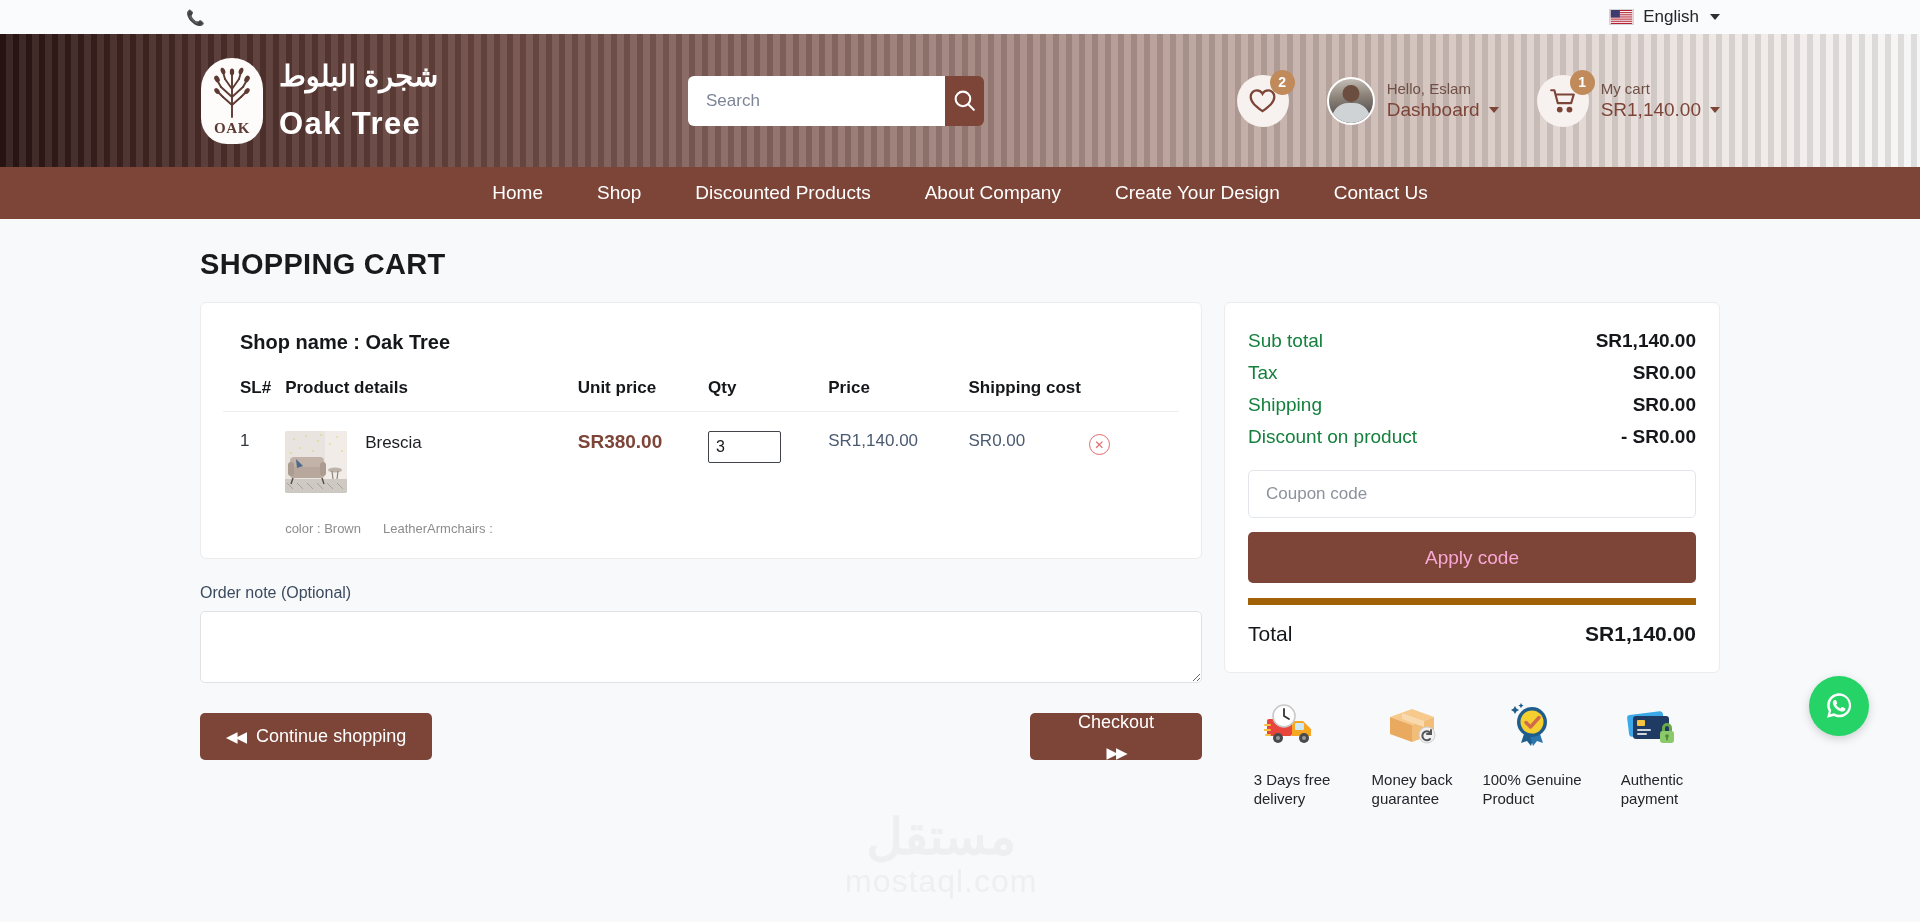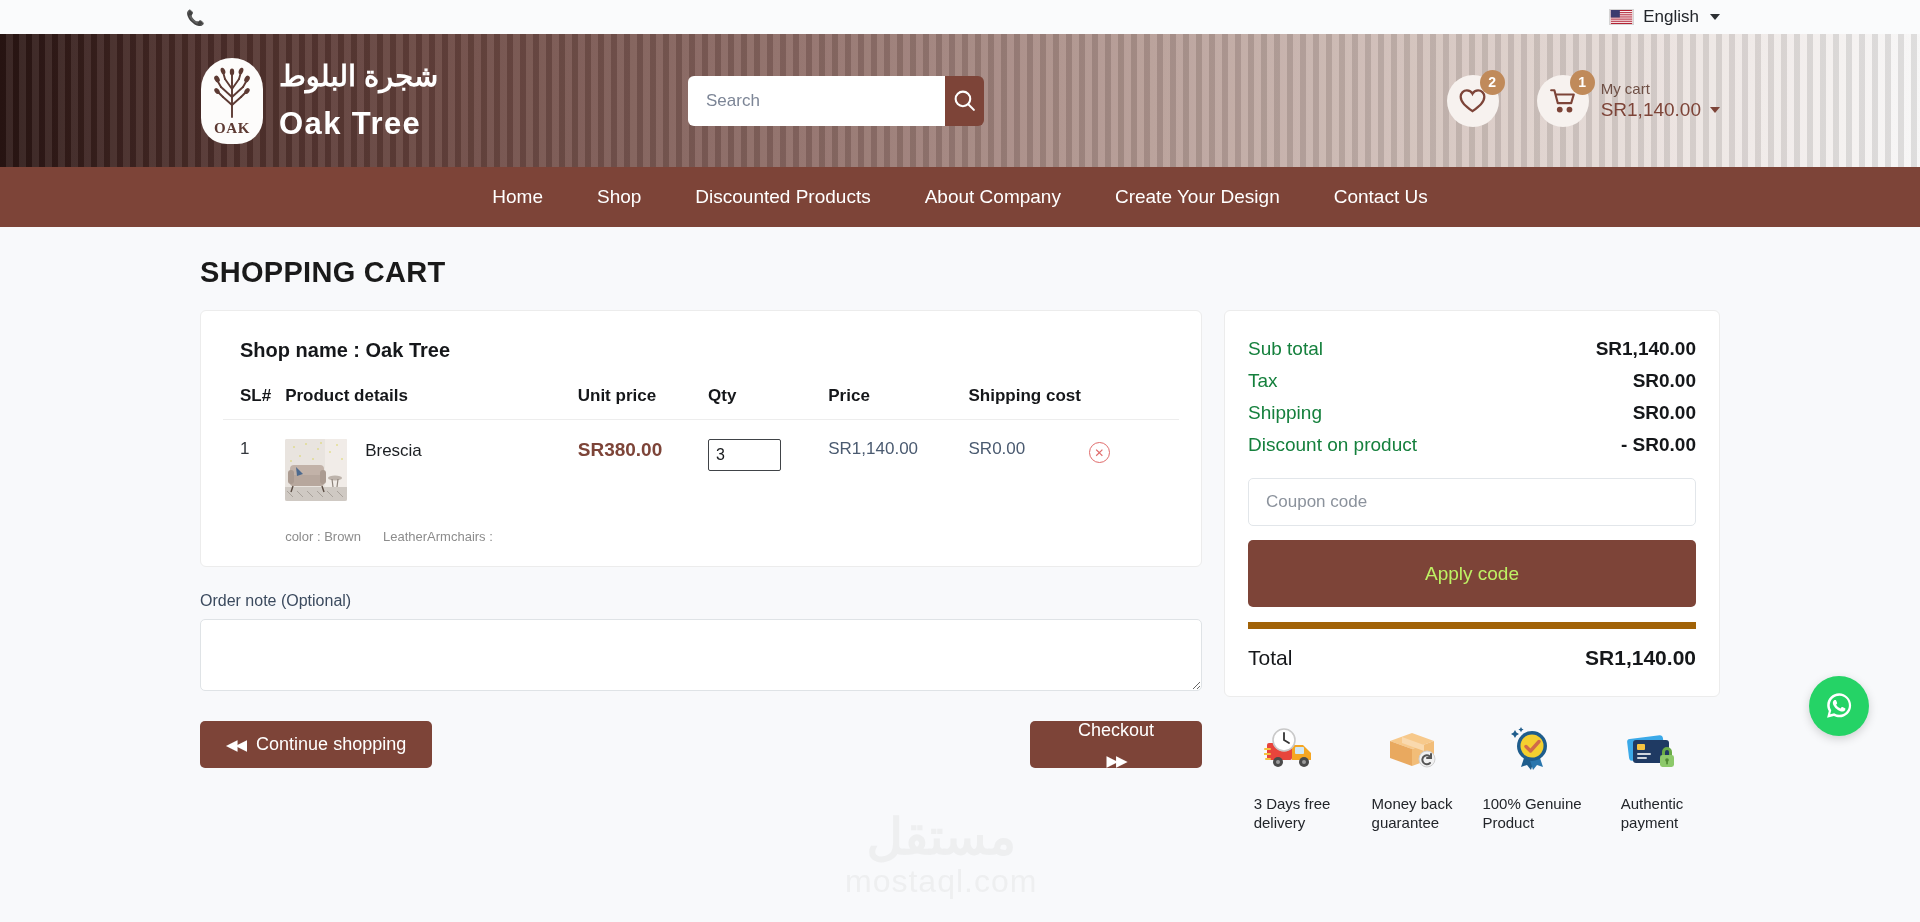--- a/index.html
+++ b/index.html
@@ -150,21 +150,21 @@
   }
   .caret-brown {
     width: 0; height: 0;
     border-left: 5px solid transparent;
     border-right: 5px solid transparent;
     border-top: 6px solid #7d4438;
   }
 
   
   .nav {
-    height: 60px; background: #7d4438;
+    height: 52px; background: #7d4438;
     display: flex; align-items: center; justify-content: center;
     gap: 0;
   }
   .nav-item {
     font-size: 19px; color: #ffffff;
     padding: 0 27px; cursor: pointer; white-space: nowrap;
   }
 
   
   .page { padding: 0 200px; }
@@ -267,22 +267,22 @@
   .sum-label { font-size: 19px; color: #15803d; }
   .sum-value { font-size: 19px; font-weight: bold; color: #15171a; }
   .coupon-input {
     width: 100%; height: 48px; margin-top: 17px;
     border: 1px solid #e2e6ea; border-radius: 5px;
     padding: 0 17px; font-size: 17px; outline: none;
     font-family: "Liberation Sans", sans-serif; color: #222;
   }
   .coupon-input::placeholder { color: #8b929c; }
   .apply-btn {
-    width: 100%; height: 67px; margin-top: 14px;
-    background: #7d4438; color: #bef264; border: none;
+    width: 100%; height: 51px; margin-top: 14px;
+    background: #7d4438; color: #f9a8d4; border: none;
     border-radius: 5px; font-size: 19px; cursor: pointer;
     font-family: "Liberation Sans", sans-serif;
   }
   .total-row {
     display: flex; justify-content: space-between;
     align-items: baseline;
     border-top: 7px solid #a16207;
     margin-top: 15px; padding-top: 17px;
   }
   .total-label { font-size: 21px; color: #15171a; }
@@ -394,20 +394,30 @@
 
     <div class="action-group">
       <div class="circle-icon">
         <svg width="27" height="25" viewBox="0 0 24 22" fill="none" stroke="#7d4438" stroke-width="2">
           <path d="M12 20.5 C6 16 1.5 12.6 1.5 7.7 C1.5 4.3 4.1 2 7 2 C9.2 2 11.1 3.3 12 5 C12.9 3.3 14.8 2 17 2 C19.9 2 22.5 4.3 22.5 7.7 C22.5 12.6 18 16 12 20.5 Z"></path>
         </svg>
         <span class="badge">2</span>
       </div>
     </div>
 
+    <div class="action-group">
+      <div class="avatar"></div>
+      <div class="action-lines">
+        <span class="action-top">Hello, Eslam</span>
+        <span class="action-bot">
+          <span>Dashboard</span>
+          <span class="caret-brown"></span>
+        </span>
+      </div>
+    </div>
 
     <div class="action-group">
       <div class="circle-icon">
         <svg width="28" height="26" viewBox="0 0 26 24" fill="none" stroke="#7d4438" stroke-width="2" stroke-linecap="round" stroke-linejoin="round">
           <path d="M2 2 h3 l3.2 12 h11.4"></path>
           <path d="M7 6 h16 l-2.4 8"></path>
           <circle cx="10" cy="20" r="1.7" fill="#7d4438"></circle>
           <circle cx="19" cy="20" r="1.7" fill="#7d4438"></circle>
         </svg>
         <span class="badge">1</span>

